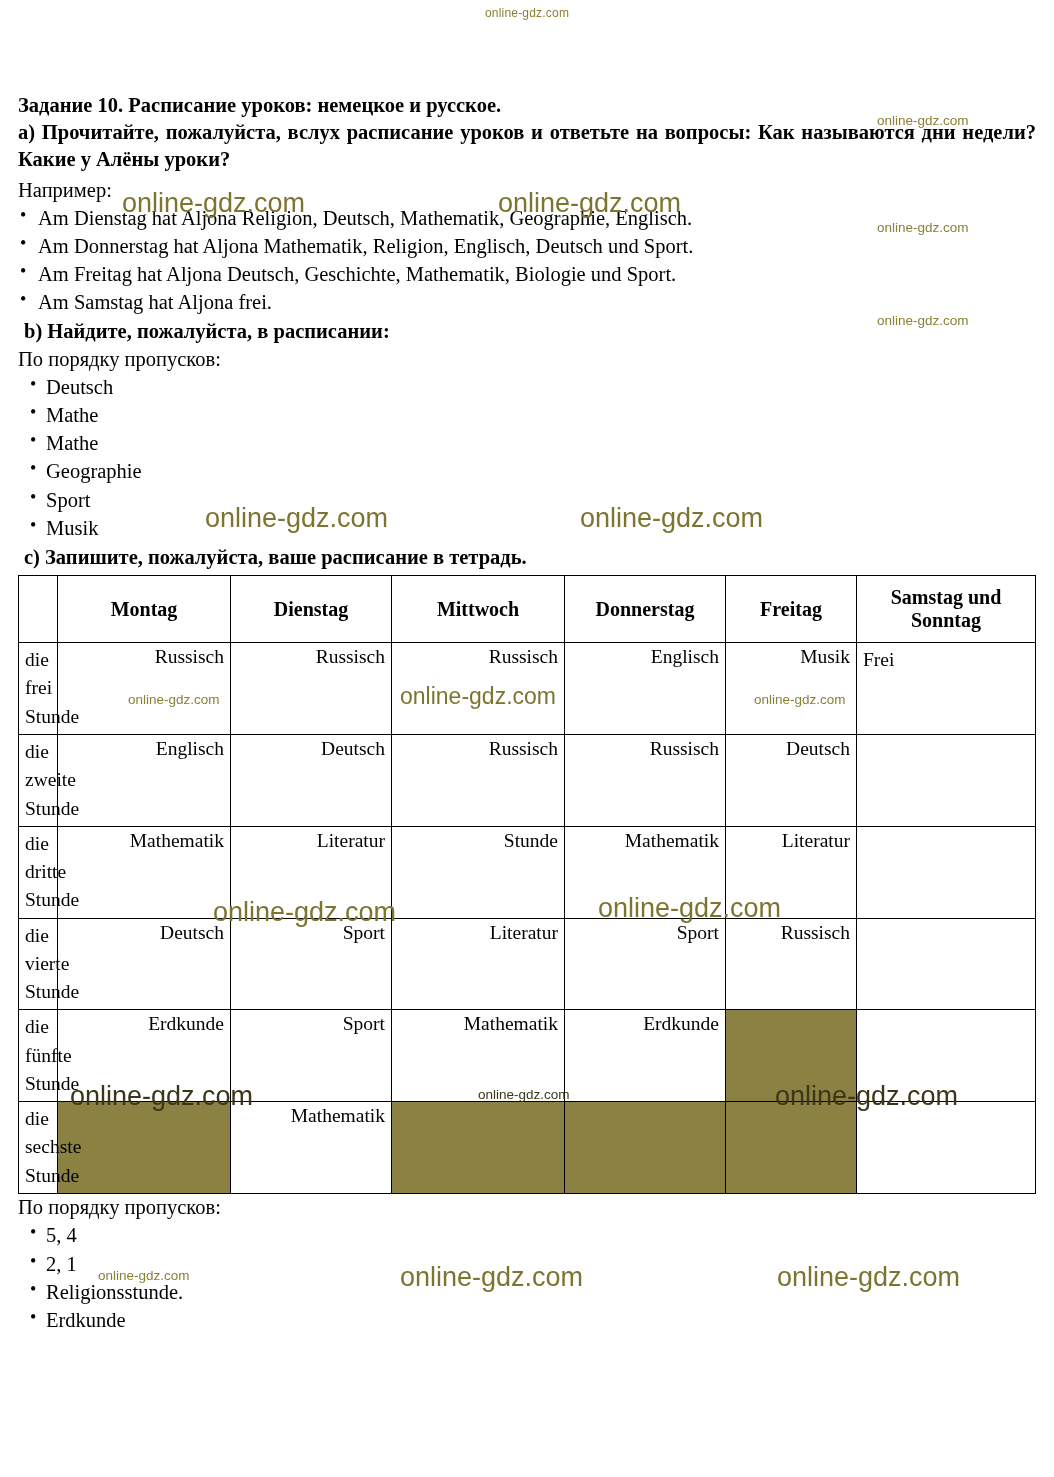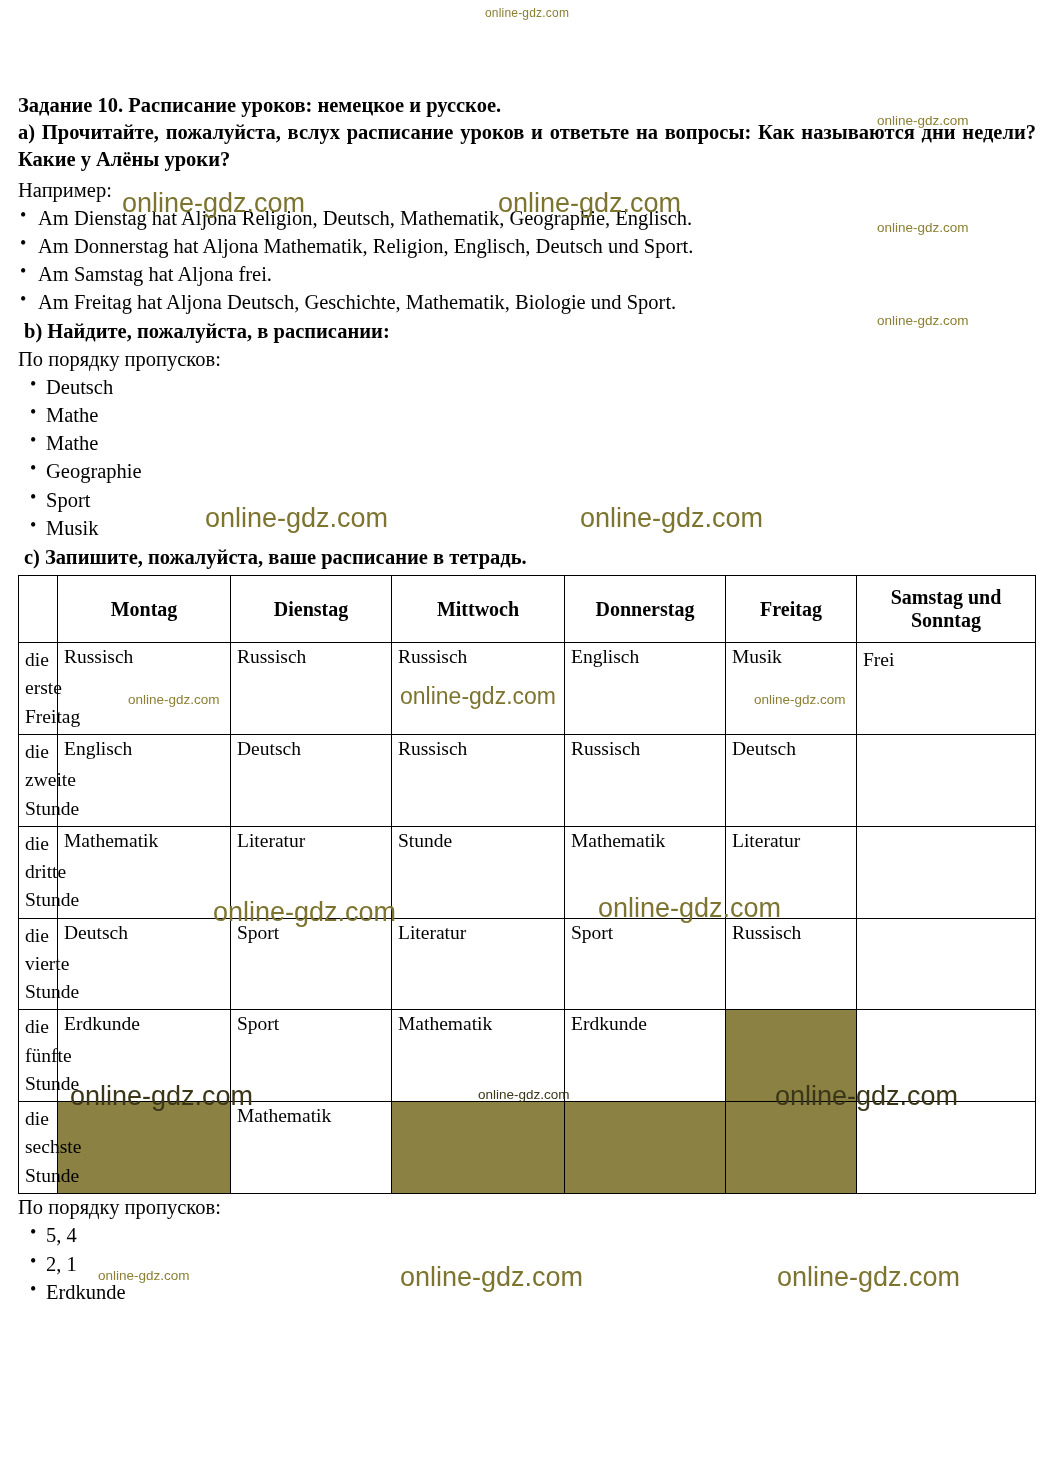--- a/index.html
+++ b/index.html
@@ -114,21 +114,21 @@
     font-size: 20px;
     vertical-align: middle;
     height: 60px;
   }
   table.schedule td.lesson-name {
     text-align: left;
     font-size: 19.5px;
     line-height: 1.45;
   }
   table.schedule td.cell {
-    text-align: left;
+    text-align: right;
     font-size: 19.5px;
   }
   td.col0 { width: 118px; }
   td.col1, th.col1 { width: 160px; }
   td.col2, th.col2 { width: 148px; }
   td.col3, th.col3 { width: 160px; }
   td.col4, th.col4 { width: 148px; }
   td.col5, th.col5 { width: 118px; }
   td.col6, th.col6 { width: 166px; }
   .filled {
@@ -176,22 +176,22 @@
 
     <div class="line-bold">Задание 10. Расписание уроков: немецкое и русское.</div>
 
     <div class="q-a">а) Прочитайте, пожалуйста, вслух расписание уроков и ответьте на вопросы: Как называются дни недели? Какие у Алёны уроки?</div>
 
     <div class="example-row">Например:</div>
 
     <ul class="bullets">
       <li>Am Dienstag hat Aljona Religion, Deutsch, Mathematik, Geographie, Englisch.</li>
       <li>Am Donnerstag hat Aljona Mathematik, Religion, Englisch, Deutsch und Sport.</li>
+      <li>Am Freitag hat Aljona Deutsch, Geschichte, Mathematik, Biologie und Sport.</li>
       <li>Am Samstag hat Aljona frei.</li>
-      <li>Am Freitag hat Aljona Deutsch, Geschichte, Mathematik, Biologie und Sport.</li>
     </ul>
 
     <div class="sec-head">b) Найдите, пожалуйста, в расписании:</div>
     <div class="sub-plain">По порядку пропусков:</div>
 
     <ul class="bullets indent">
       <li>Deutsch</li>
       <li>Mathe</li>
       <li>Mathe</li>
       <li>Geographie</li>
@@ -208,21 +208,21 @@
           <th class="col1">Montag</th>
           <th class="col2">Dienstag</th>
           <th class="col3">Mittwoch</th>
           <th class="col4">Donnerstag</th>
           <th class="col5">Freitag</th>
           <th class="col6">Samstag und Sonntag</th>
         </tr>
       </thead>
       <tbody>
         <tr class="r1">
-          <td class="col0 lesson-name">die erste Freitag</td>
+          <td class="col0 lesson-name">die frei Stunde</td>
           <td class="col1 cell">Russisch</td>
           <td class="col2 cell">Russisch</td>
           <td class="col3 cell">Russisch</td>
           <td class="col4 cell">Englisch</td>
           <td class="col5 cell">Musik</td>
           <td class="col6 lesson-name">Frei</td>
         </tr>
         <tr class="r2">
           <td class="col0 lesson-name">die zweite Stunde</td>
           <td class="col1 cell">Englisch</td>
@@ -269,20 +269,21 @@
           <td class="col6 cell"></td>
         </tr>
       </tbody>
     </table>
 
     <div class="sub-plain">По порядку пропусков:</div>
 
     <ul class="bullets indent">
       <li>5, 4</li>
       <li>2, 1</li>
+      <li>Religionsstunde.</li>
       <li>Erdkunde</li>
     </ul>
 
   </div>
 
   <div>
     <div class="wm small" style="left:877px; top:113px;">online-gdz.com</div>
     <div class="wm big" style="left:122px; top:188px;">online-gdz.com</div>
     <div class="wm big" style="left:498px; top:188px;">online-gdz.com</div>
     <div class="wm small" style="left:877px; top:220px;">online-gdz.com</div>

